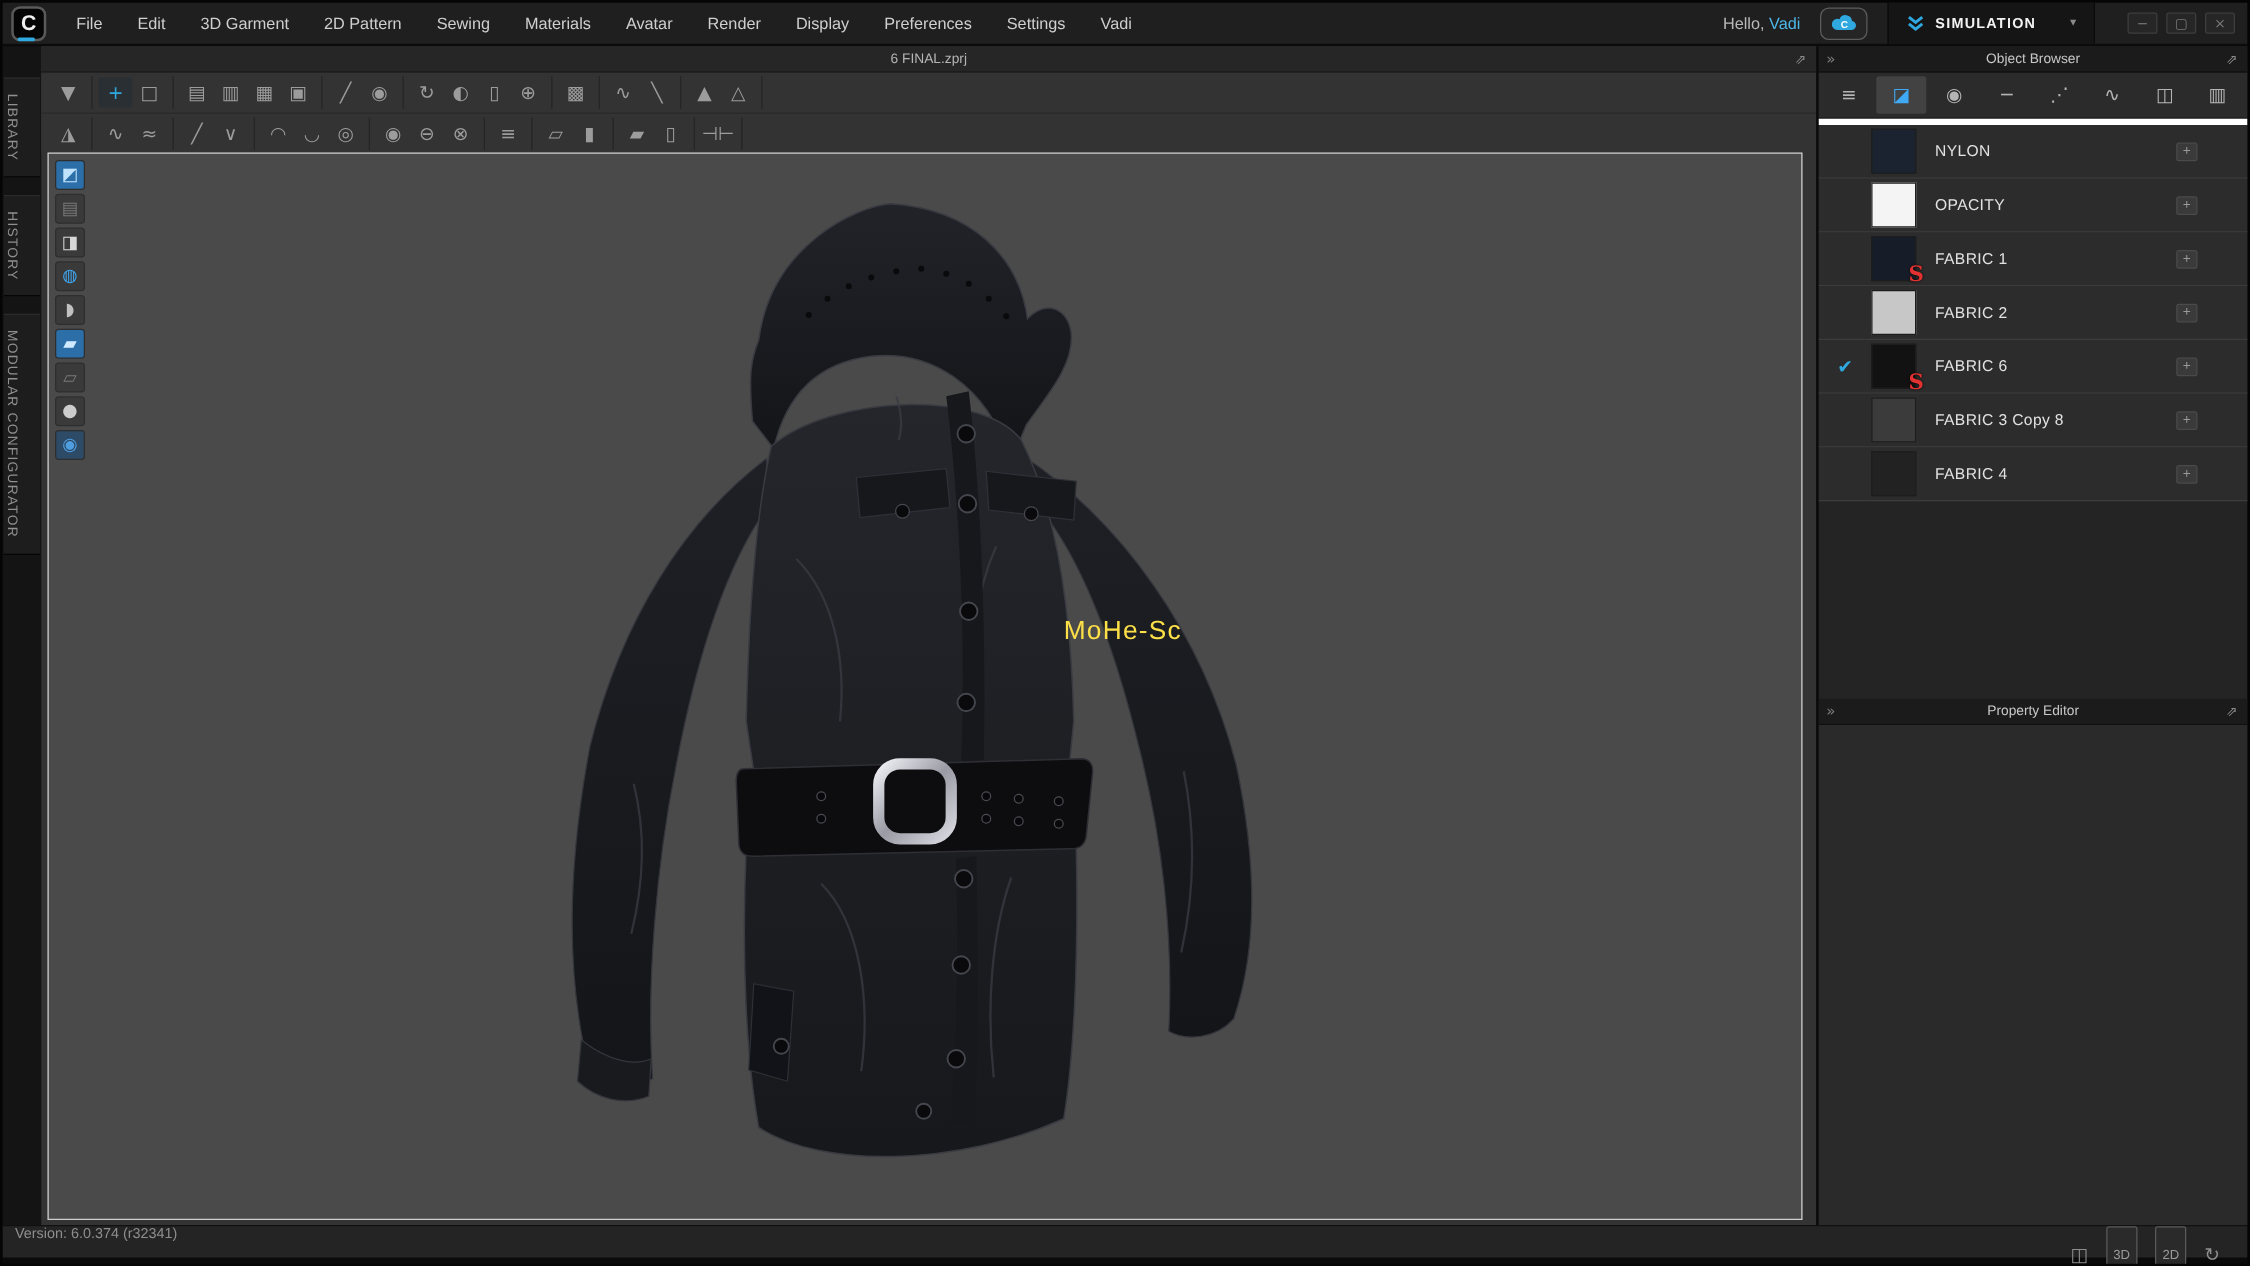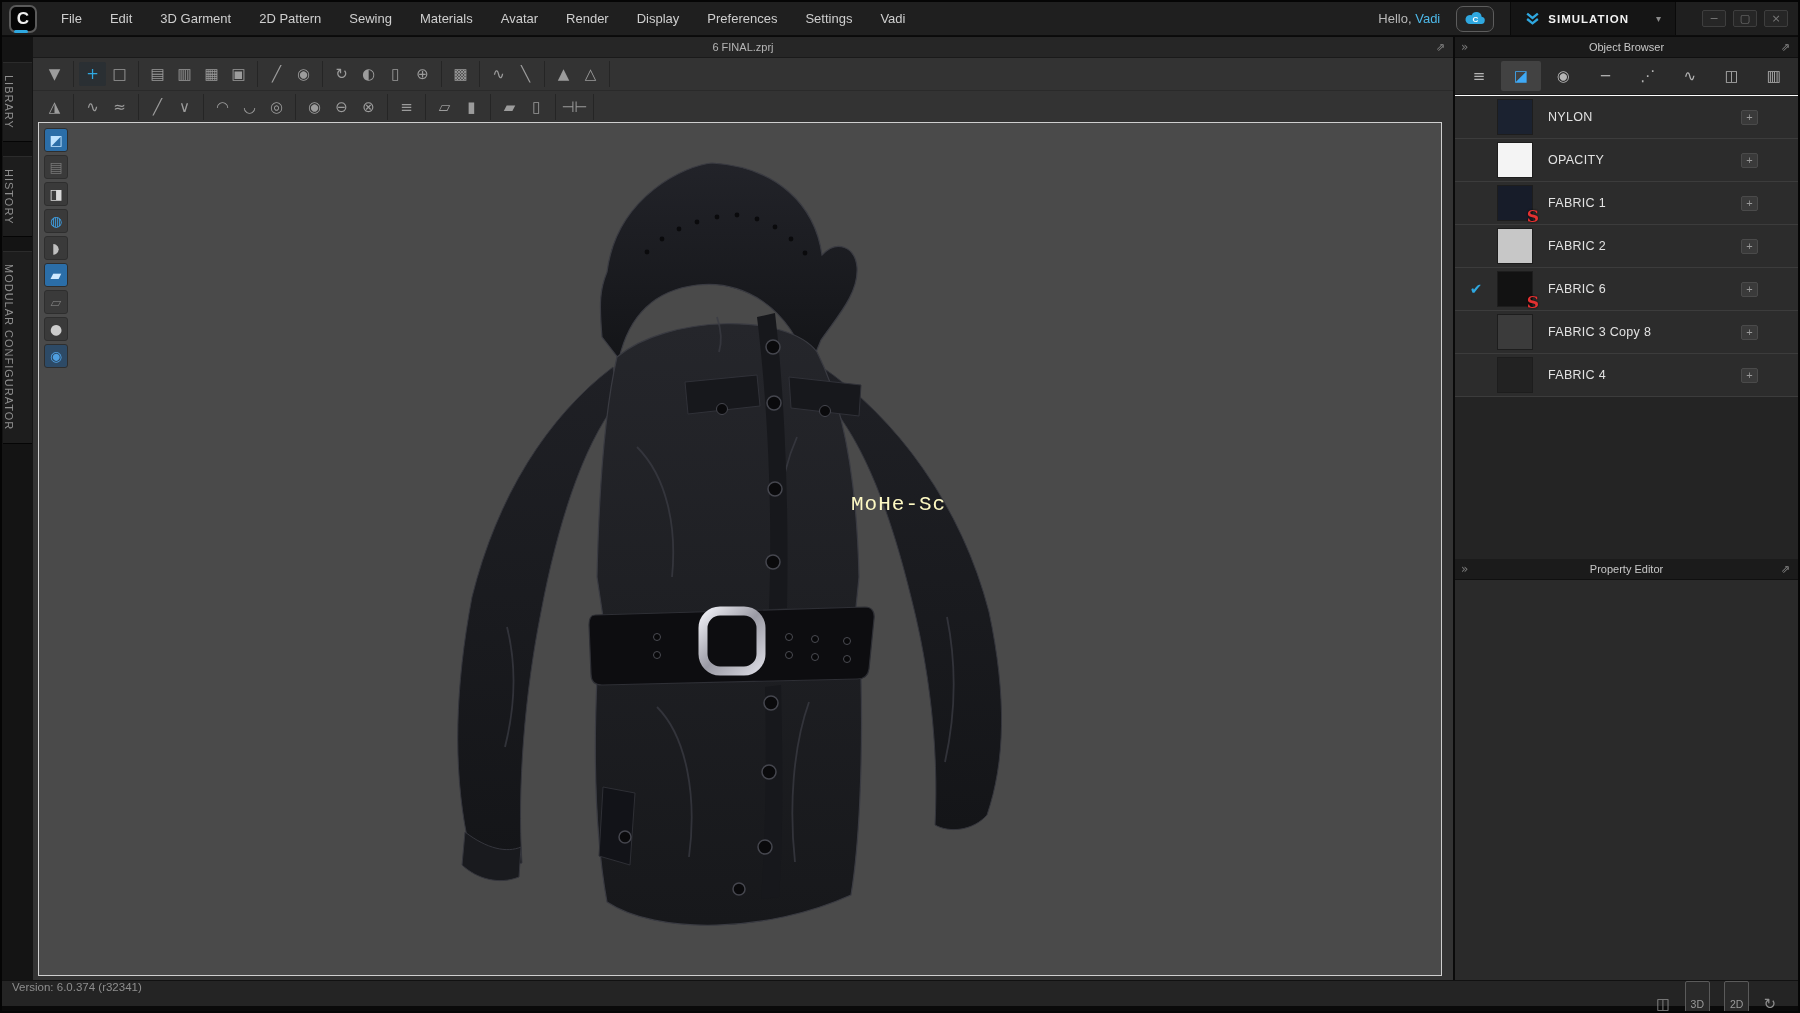--- a/index.html
+++ b/index.html
@@ -54,39 +54,39 @@
   .tb-icon { width:27px; height:24px; display:flex; align-items:center; justify-content:center;
     color:#9c9c9c; font-size:15px; font-family:"DejaVu Sans",sans-serif; border-radius:2px; }
   .tb-icon.active { color:#2fa8e0; background:#2a2f33; }
 
   .viewport { position:absolute; left:5px; top:85px; right:11px; bottom:4px; background:#4a4a4a;
     border:1px solid #cfcfcf; overflow:hidden; }
   .side-icons { position:absolute; left:5px; top:5px; display:flex; flex-direction:column; gap:3px; }
   .side-icon { width:24px; height:24px; border-radius:3px; border:1px solid #2e2e2e; background:#3a3a3a;
     display:flex; align-items:center; justify-content:center; font-size:14px;
     font-family:"DejaVu Sans",sans-serif; }
-  .watermark { position:absolute; left:812px; top:370px; color:#fef9c3; font-size:21px; letter-spacing:1px;font-family:Liberation Mono, monospace; }
+  .watermark { position:absolute; left:812px; top:370px; color:#fde047; font-size:21px; letter-spacing:1px; }
   .jacket { position:absolute; left:378px; top:24px; }
 
   
   .right-panel { position:absolute; right:0; top:35px; width:345px; bottom:31px; background:#242424;
     border-left:2px solid #0a0a0a; }
   .panel-header { height:21px; background:#1b1b1b; border-bottom:1px solid #101010; color:#c8c8c8;
     font-size:11px; text-align:center; line-height:21px; position:relative; }
   .ob-tabs { height:37px; background:#2b2b2b; display:flex; align-items:stretch; padding:0 3px;
     border-bottom:1px solid #1a1a1a; }
   .ob-tab { flex:1; display:flex; align-items:center; justify-content:center; color:#b4b4b4;
     font-size:15px; font-family:"DejaVu Sans",sans-serif; margin:3px 1px; border-radius:2px; }
   .ob-tab.active { background:#424242; color:#3fa9f5; }
   .ob-actions { height:31px; display:flex; align-items:center; justify-content:flex-end;
     padding-right:14px; gap:8px; }
   .btn { font-size:12.5px; padding:2px 11px; border-radius:2px; border:1px solid #1c1c1c; }
   .btn.add { color:#ececec; background:#2f2f2f; }
   .btn.dis { color:#585858; background:#282828; }
-  .fabric-list { border-top:1px solid #ffffff; }
+  .fabric-list { border-top:5px solid #ffffff; }
   .fab-row { height:43px; background:#2c2c2c; border-bottom:1px solid #3c3c3c; display:flex;
     align-items:center; position:relative; }
   .fab-check { width:42px; text-align:center; color:#2fa8e0; font-size:15px; font-weight:bold;
     font-family:"DejaVu Sans",sans-serif; }
   .fab-thumb { width:36px; height:36px; position:relative; flex:none; border:1px solid #1d1d1d; }
   .sub-badge { position:absolute; right:-7px; bottom:-6px; color:#e23131; font-weight:900;
     font-size:17px; text-shadow:0 0 2px #000; font-family:"DejaVu Serif",serif; }
   .fab-name { color:#e2e2e2; font-size:12.5px; margin-left:15px; letter-spacing:.3px; }
   .fab-action { position:absolute; right:40px; width:17px; height:15px; border:1px solid #4a4a4a;
     background:#3a3a3a; border-radius:2px; color:#999; font-size:11px; line-height:13px;

